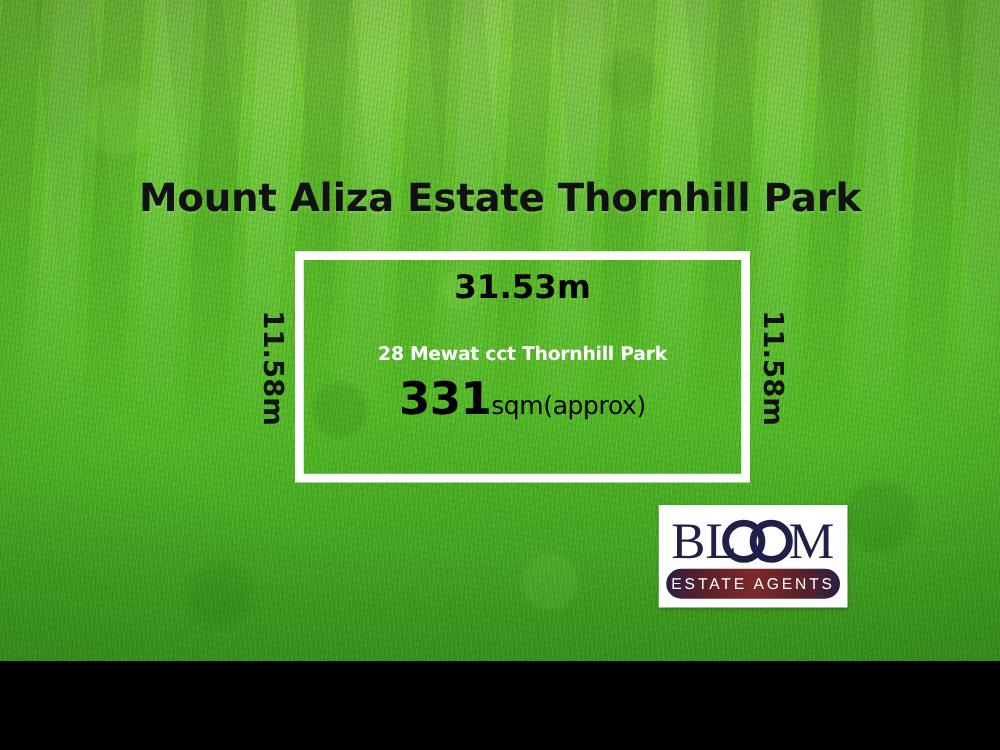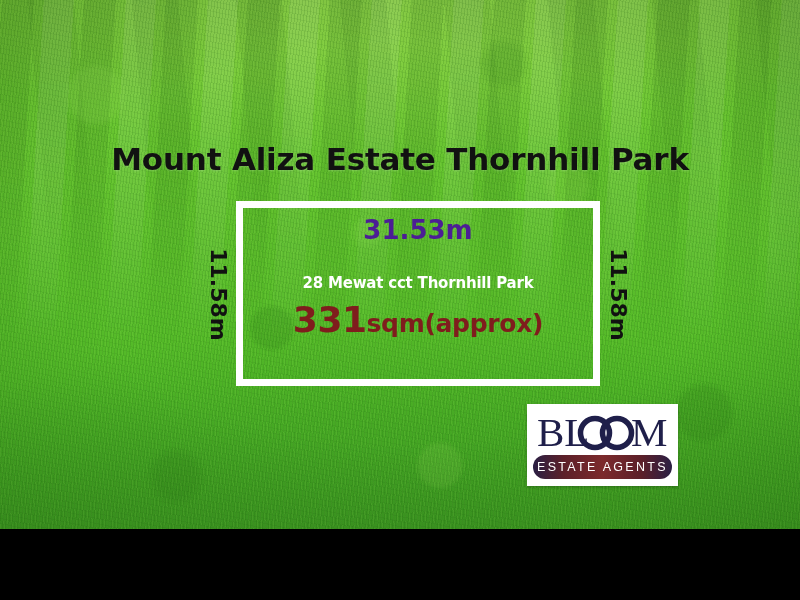--- a/index.html
+++ b/index.html
@@ -130,47 +130,47 @@
     box-sizing: border-box;
     display: flex;
     flex-direction: column;
     align-items: center;
   }
 
   .dim-top {
     margin-top: 14px;
     font-size: 26px;
     font-weight: 700;
-    color: #4c1d95;
+    color: #000000;
     letter-spacing: 0px;
   }
   .lot-address {
     margin-top: 29px;
     font-size: 15px;
     font-weight: 700;
     color: #ffffff;
     white-space: nowrap;
     letter-spacing: -0.2px;
   }
   .lot-area {
     margin-top: 7px;
-    color: #7f1d1d;
+    color: #000000;
     white-space: nowrap;
     display: flex;
     align-items: baseline;
     justify-content: space-between;
   }
   .area-num {
     font-size: 36px;
     font-weight: 700;
     letter-spacing: -0.5px;
   }
   .area-unit {
-    font-size: 25px;
-    font-weight: 700;
+    font-size: 20px;
+    font-weight: 400;
     letter-spacing: -0.3px;
   }
 
   
   .dim-side {
     position: absolute;
     font-size: 22px;
     font-weight: 700;
     color: #111111;
     transform-origin: center center;

